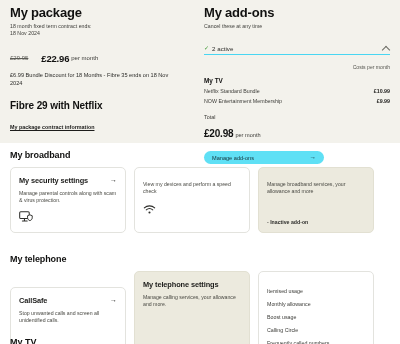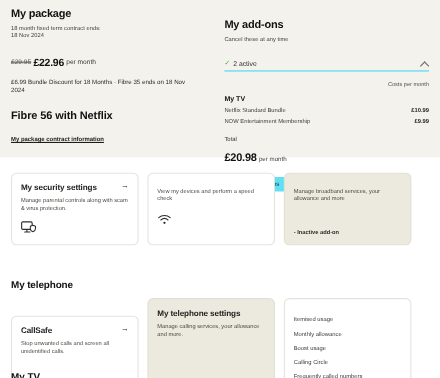--- a/index.html
+++ b/index.html
@@ -13,38 +13,38 @@
   .page { position: relative; width: 400px; height: 344px; }
 
   
   .top-band {
     position: absolute; left: 0; top: 0; width: 400px; height: 143px;
     background: #f3f2ec;
   }
   .top-inner { position: relative; width: 400px; height: 143px; padding: 8px 10px 0 10px; }
 
   .col-left  { position: absolute; left: 10px;  top: 6px; width: 175px; }
-  .col-right { position: absolute; left: 204px; top: 16px; width: 186px; }
+  .col-right { position: absolute; left: 204px; top: 6px; width: 186px; }
 
   h2.sec-title {
-    font-size: 10px; font-weight: bold; letter-spacing: -0.2px;
+    font-size: 13px; font-weight: bold; letter-spacing: -0.2px;
     line-height: 13px; color: #111110;
   }
   .muted-xs {
     font-size: 5.2px; line-height: 7.2px; color: #3c3c38; margin-top: 4px;
     letter-spacing: 0.05px;
   }
   .price-row { margin-top: 11px; white-space: nowrap; }
   .price-old {
     font-size: 6px; color: #5b5b55; text-decoration: line-through;
     vertical-align: middle;
   }
   .price-new {
     font-size: 9.5px; font-weight: bold; color: #111110; vertical-align: middle;
-    margin-left: 2px; letter-spacing: -0.2px;
+    margin-left: 13px; letter-spacing: -0.2px;
   }
   .price-per { font-size: 6px; color: #3c3c38; vertical-align: middle; margin-left: 2px; }
   .discount {
     font-size: 5.6px; line-height: 8px; color: #2d2d2a; margin-top: 5px;
     max-width: 166px;
   }
   .pkg-name {
     font-size: 10px; font-weight: bold; color: #111110; margin-top: 13px;
     letter-spacing: -0.1px;
   }
@@ -142,21 +142,21 @@
           <div>18 month fixed term contract ends:</div>
           <div>18 Nov 2024</div>
         </div>
 
         <div class="price-row">
           <span class="price-old">£29.95</span><span class="price-new">£22.96</span><span class="price-per">per month</span>
         </div>
 
         <div class="discount">£6.99 Bundle Discount for 18 Months - Fibre 35 ends on 18 Nov 2024</div>
 
-        <div class="pkg-name">Fibre 56 with Netflix</div>
+        <div class="pkg-name">Fibre 29 with Netflix</div>
 
         <a class="pkg-link">My package contract information</a>
       </div>
 
       <div class="col-right">
         <h2 class="sec-title">My add-ons</h2>
         <div class="muted-xs">Cancel these at any time</div>
 
         <div class="addon-toggle">
           <span class="check-mark">✓</span>
@@ -185,20 +185,21 @@
         <button class="manage-btn">
           <span class="lbl">Manage add-ons</span>
           <span class="arrow-r">→</span>
         </button>
       </div>
 
     </div>
   </div>
 
   <div class="section" style="top:150px;">
+    <h3 class="grp-title">My broadband</h3>
     <div class="cards">
 
       <div class="card white" style="height:66px;">
         <div class="card-head">
           <span class="card-title">My security settings</span>
           <span class="card-arrow">→</span>
         </div>
         <div class="card-desc">Manage parental controls along with scam &amp; virus protection.</div>
         <div class="icon-slot">
           <svg width="15" height="13" viewBox="0 0 22 19">

